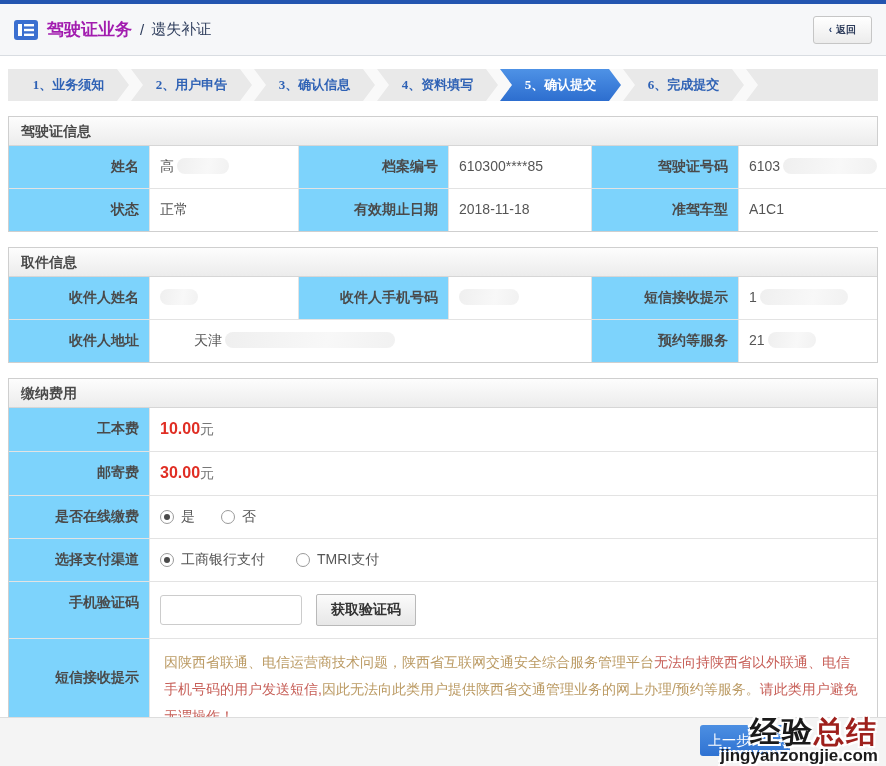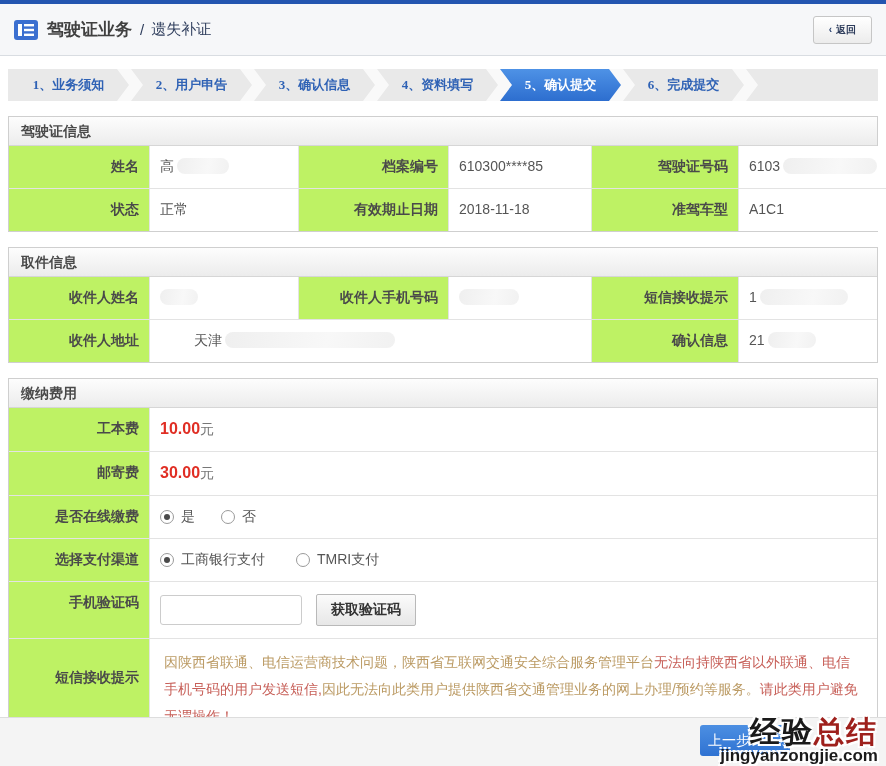--- a/index.html
+++ b/index.html
@@ -11,21 +11,21 @@
     overflow: hidden;
     color: #555;
   }
   .topline { height: 4px; background: #2355b0; }
   .page-header {
     height: 52px; background: #f6f7f9;
     border-bottom: 1px solid #d9dde2;
     display: flex; align-items: center; padding: 0 14px;
   }
   .form-icon { width: 24px; height: 20px; display: inline-block; }
-  .hdr-title { color: #404040; font-size: 17px; font-weight: bold; margin-left: 9px; }
+  .hdr-title { color: #a21caf; font-size: 17px; font-weight: bold; margin-left: 9px; }
   .hdr-divider { color: #2e3d5c; font-size: 15px; margin-left: 8px; }
   .hdr-sub { color: #2e3d5c; font-size: 15px; margin-left: 7px; }
   .back-btn {
     margin-left: auto; cursor: pointer;
     background: linear-gradient(#ffffff, #ececec);
     border: 1px solid #c6c6c6; border-radius: 3px;
     padding: 6px 15px; font-size: 10px; color: #2e3d5c; font-weight: bold;
     font-family: inherit;
   }
   .back-btn .chev { font-weight: bold; margin-right: 4px; color: #28406e; }
@@ -57,21 +57,21 @@
   .section { margin: 15px 8px 0 8px; border: 1px solid #cfcfcf; background: #fff; }
   .section-title {
     height: 29px; line-height: 29px; padding-left: 12px;
     background: linear-gradient(#fdfdfd, #ececec);
     border-bottom: 1px solid #d6d6d6;
     font-weight: bold; font-size: 14px; color: #4a4a4a;
   }
   .grid6 { display: grid; grid-template-columns: 140px 149px 150px 143px 147px auto; }
   .grid2 { display: grid; grid-template-columns: 140px auto; }
   .lbl {
-    background: #bef264; text-align: right;
+    background: #7dd3fc; text-align: right;
     padding: 12px 10px 12px 4px;
     font-weight: bold; color: #4a4a4a; font-size: 14px;
     border-left: 1px solid #e3e3e3;
   }
   .val {
     background: #fff; padding: 12px 10px; color: #555; font-size: 14px;
     border-left: 1px solid #e3e3e3; white-space: nowrap;
   }
   .c1 { border-left: none; }
   .rt { border-top: 1px solid #e3e3e3; }
@@ -195,21 +195,21 @@
   <div class="grid6">
     <div class="lbl c1">收件人姓名</div>
     <div class="val"><span></span><span class="smudge" style="width:38px;margin-left:0"></span></div>
     <div class="lbl">收件人手机号码</div>
     <div class="val"><span></span><span class="smudge" style="width:60px;margin-left:0"></span></div>
     <div class="lbl">短信接收提示</div>
     <div class="val"><span>1</span><span class="smudge" style="width:88px"></span></div>
 
     <div class="lbl c1 rt">收件人地址</div>
     <div class="val rt span3"><span>天津</span><span class="smudge" style="width:170px"></span></div>
-    <div class="lbl rt">确认信息</div>
+    <div class="lbl rt">预约等服务</div>
     <div class="val rt"><span>21</span><span class="smudge" style="width:48px"></span></div>
   </div>
 </div>
 
 <div class="section">
   <div class="section-title">缴纳费用</div>
   <div class="grid2">
     <div class="lbl c1">工本费</div>
     <div class="val"><span class="money">10.00</span><span class="unit">元</span></div>
 

